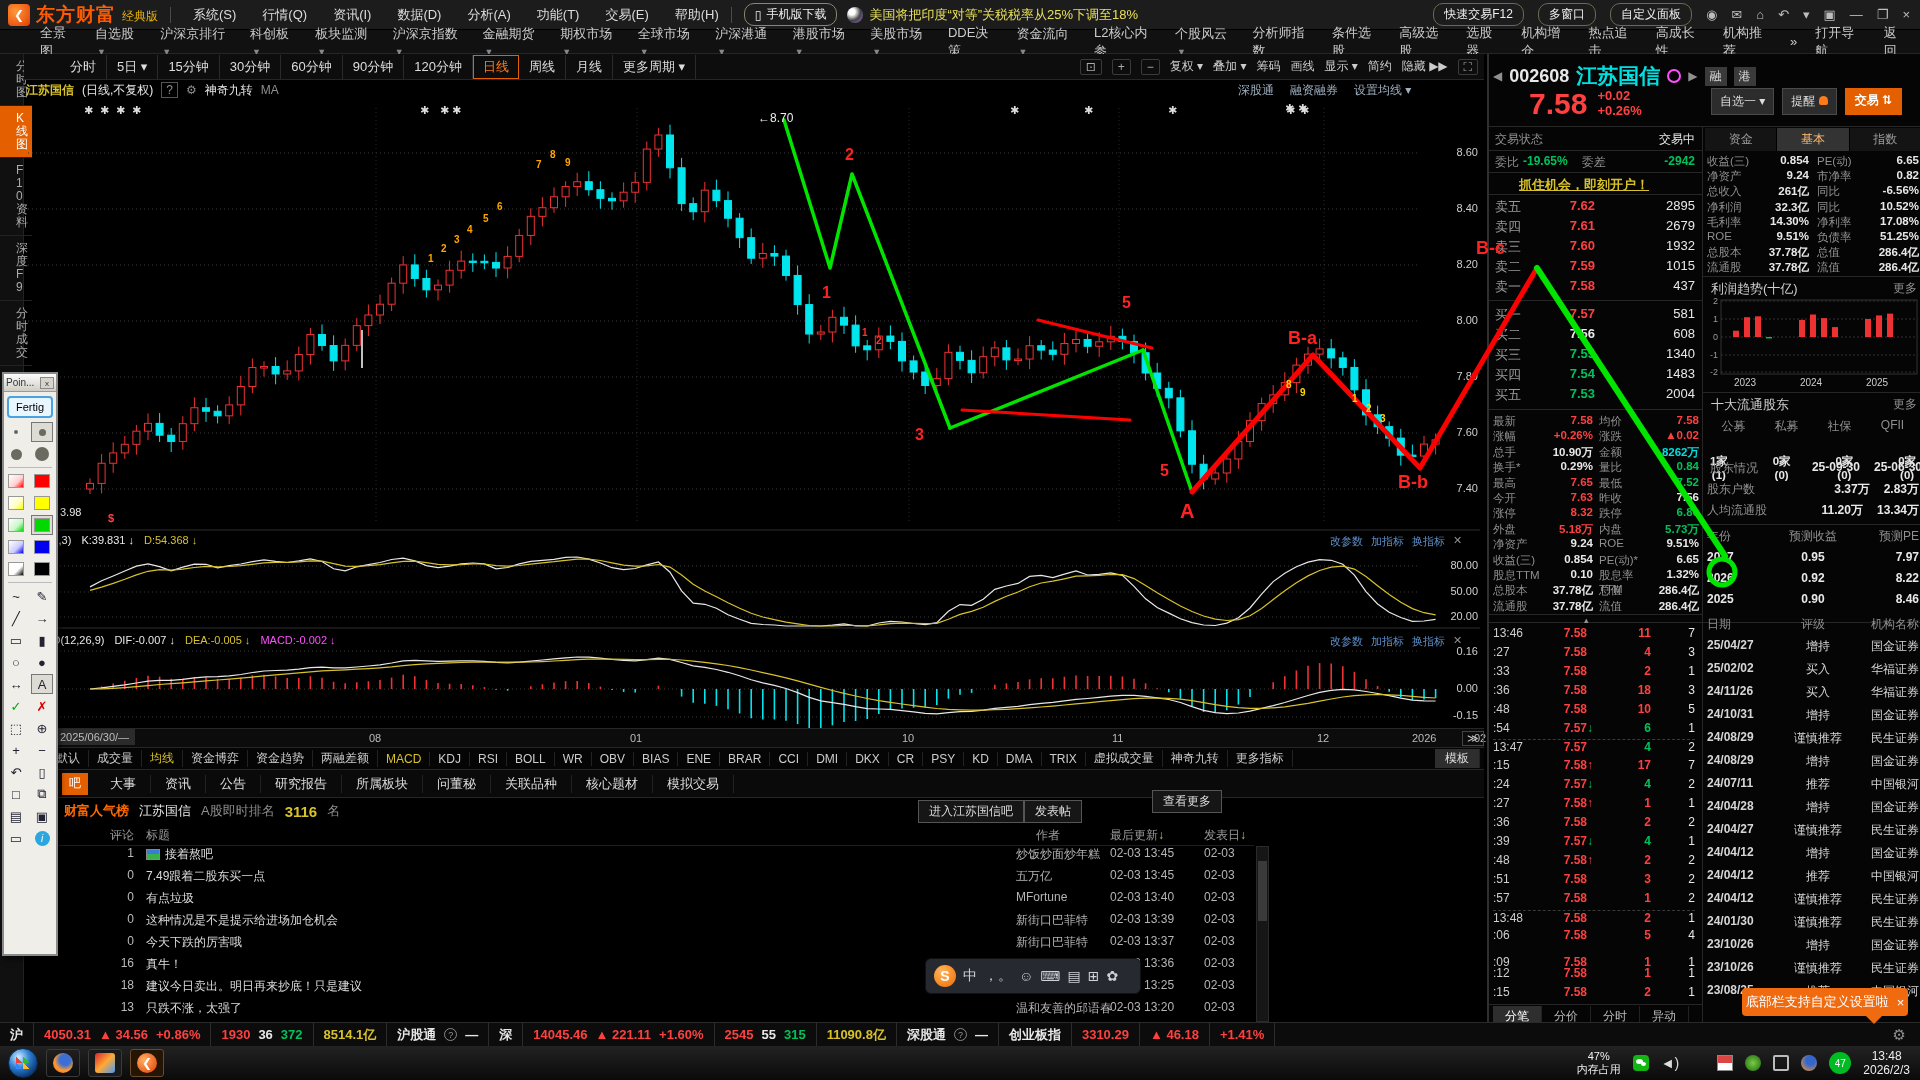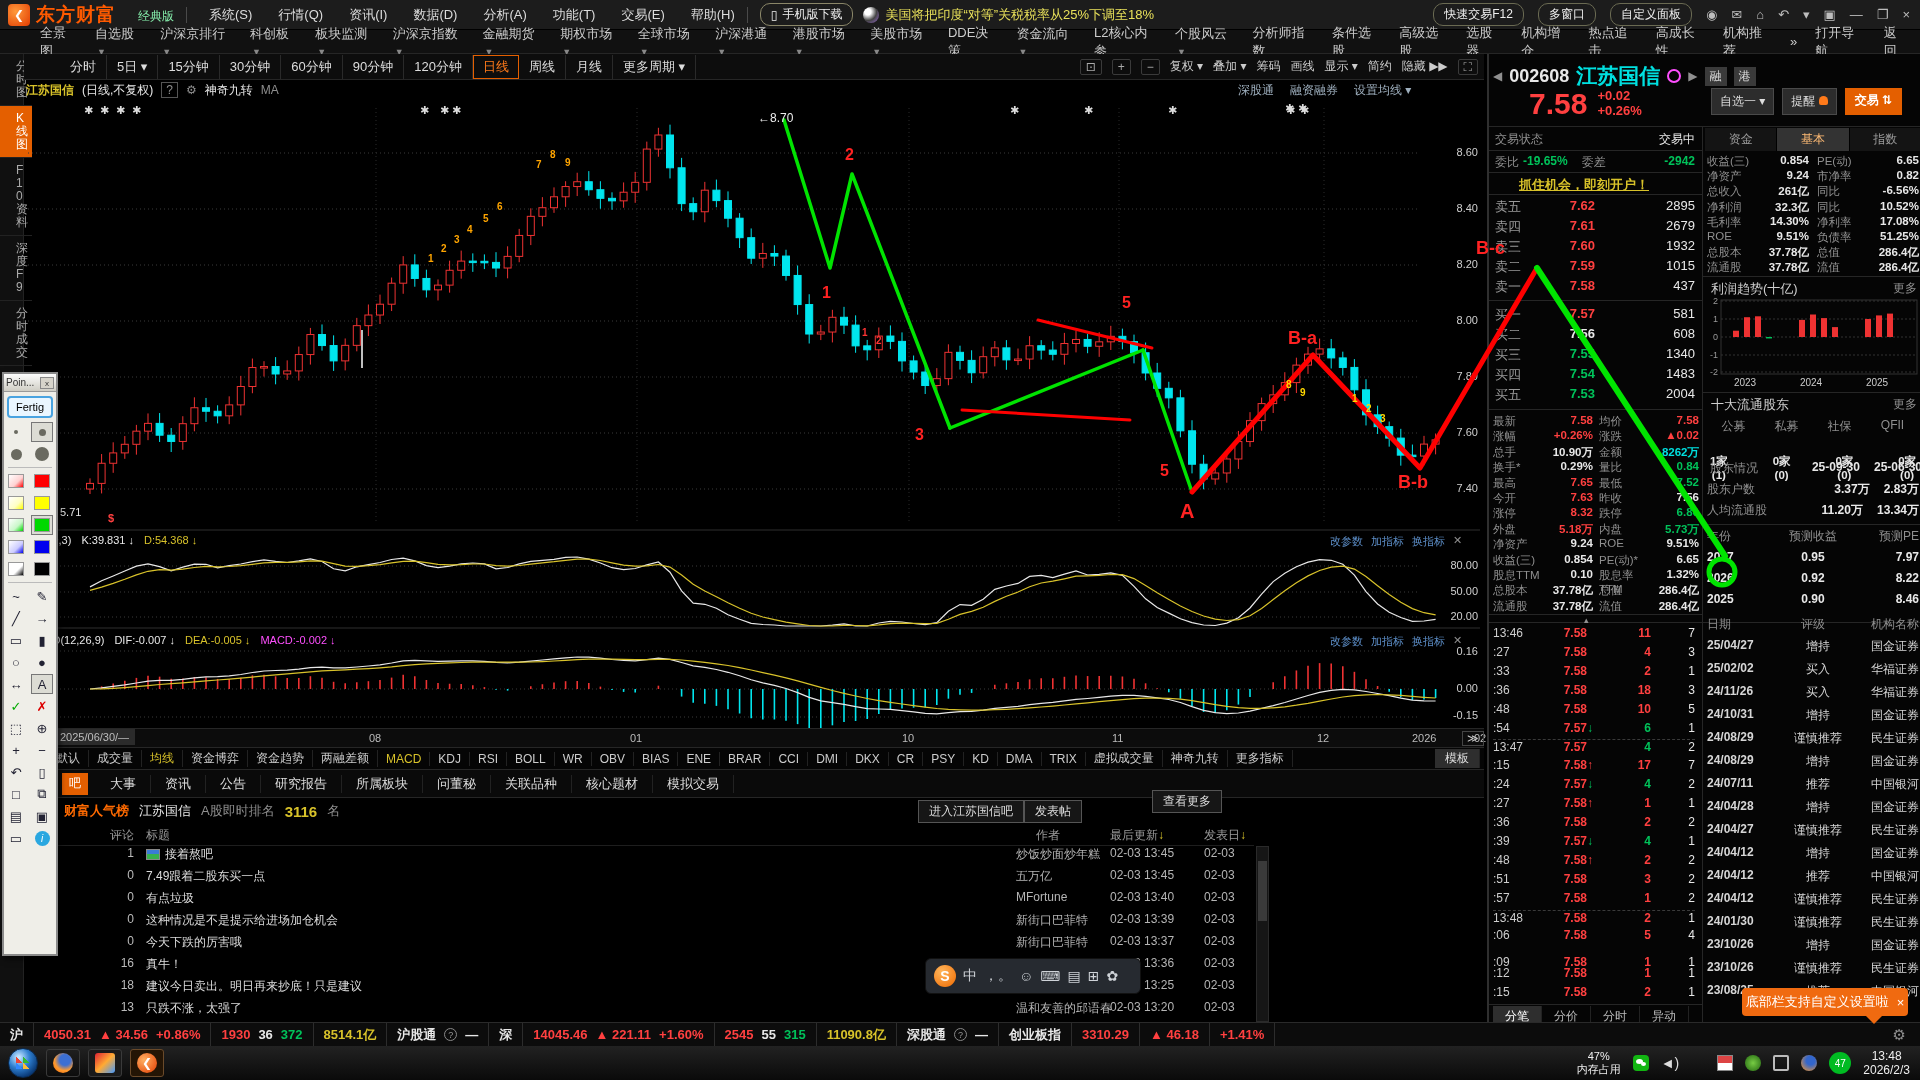--- a/index.html
+++ b/index.html
@@ -9,21 +9,21 @@
   *{margin:0;padding:0;box-sizing:border-box;font-family:"Liberation Sans","DejaVu Sans",sans-serif;}
   body{background:#222;}
   #app{position:relative;width:1920px;height:1080px;background:#000;overflow:hidden;font-size:12px;color:var(--txt);}
   .abs{position:absolute;}
   .r{color:var(--red);} .g{color:var(--green);} .c{color:var(--cyan);} .y{color:var(--yel);} .w{color:#e8e8e8;} .gy{color:var(--gray);} .m{color:#ff4fff;text-align:right;}
   .b{font-weight:bold;}
   
   #titlebar{position:absolute;left:0;top:0;width:1920px;height:30px;background:#1c1c1c;border-bottom:1px solid #000;display:flex;align-items:center;}
   #logo-box{width:22px;height:22px;margin-left:8px;border-radius:4px;background:radial-gradient(circle at 35% 35%,#ff9a3c,#e23b00);display:flex;align-items:center;justify-content:center;color:#fff;font-weight:bold;}
   #logo-text{color:#ff5a00;font-size:19px;font-weight:bold;margin-left:6px;letter-spacing:1px;}
-  #logo-edition{color:#86efac;font-size:12px;margin:4px 0 0 22px;}
+  #logo-edition{color:#eab308;font-size:12px;margin:4px 0 0 6px;}
   .tsep{width:1px;height:16px;background:#4a4a4a;margin:0 12px;}
   #menubar{display:flex;gap:26px;margin-left:10px;color:#ddd;font-size:13px;}
   #menubar span{cursor:default;}
   .pill{border:1px solid #6a6a52;border-radius:10px;color:#eee;padding:2px 10px;font-size:12px;display:flex;align-items:center;gap:5px;}
   #news{color:#e8e05a;font-size:13px;margin-left:10px;display:flex;align-items:center;gap:6px;}
   #news .nicon{width:16px;height:16px;border-radius:50%;background:radial-gradient(circle at 30% 30%,#fff 20%,#444 55%,#9b6ad6);}
   #winicons{margin-left:auto;display:flex;gap:14px;margin-right:10px;color:#bdbdbd;font-size:13px;align-items:center;}
   
   #navrow{position:absolute;left:0;top:30px;width:1920px;height:24px;background:#111;border-bottom:1px solid #262626;display:flex;align-items:center;gap:18px;padding-left:40px;color:#ccc;font-size:13px;}
   #navrow .arr{font-size:9px;color:#888;margin-left:2px;}
@@ -1563,21 +1563,21 @@
       <text x="1298" y="112" fill="#ddd" font-size="11">✱</text>
     </svg>
 
 <span class="abs w scale-lbl" style="left: 1424px; top: 146px; font-size: 11px; width: 54px;">8.60</span>
     <span class="abs w scale-lbl" style="left: 1424px; top: 202px; font-size: 11px; width: 54px;">8.40</span>
     <span class="abs w scale-lbl" style="left: 1424px; top: 258px; font-size: 11px; width: 54px;">8.20</span>
     <span class="abs w scale-lbl" style="left: 1424px; top: 314px; font-size: 11px; width: 54px;">8.00</span>
     <span class="abs w scale-lbl" style="left: 1424px; top: 370px; font-size: 11px; width: 54px;">7.80</span>
     <span class="abs w scale-lbl" style="left: 1424px; top: 426px; font-size: 11px; width: 54px;">7.60</span>
     <span class="abs w scale-lbl" style="left: 1424px; top: 482px; font-size: 11px; width: 54px;">7.40</span>
-    <span class="abs w" style="left: 60px; top: 506px; font-size: 11px;">5.71</span>
+    <span class="abs w" style="left: 60px; top: 506px; font-size: 11px;">3.98</span>
     <span class="abs r b" style="left: 108px; top: 512px; font-size: 11px;">$</span>
     <span class="abs w scale-lbl" style="left: 1424px; top: 559px; font-size: 11px; width: 54px;">80.00</span>
     <span class="abs w scale-lbl" style="left: 1424px; top: 585px; font-size: 11px; width: 54px;">50.00</span>
     <span class="abs w scale-lbl" style="left: 1424px; top: 610px; font-size: 11px; width: 54px;">20.00</span>
     <span class="abs w scale-lbl" style="left: 1424px; top: 645px; font-size: 11px; width: 54px;">0.16</span>
     <span class="abs w scale-lbl" style="left: 1424px; top: 682px; font-size: 11px; width: 54px;">0.00</span>
     <span class="abs w scale-lbl" style="left: 1424px; top: 709px; font-size: 11px; width: 54px;">-0.15</span>
     <div class="panel-head" style="top: 534px;">
       <span class="w">KDJ(9,3)</span>
       <span class="w">K:39.831 ↓</span>

